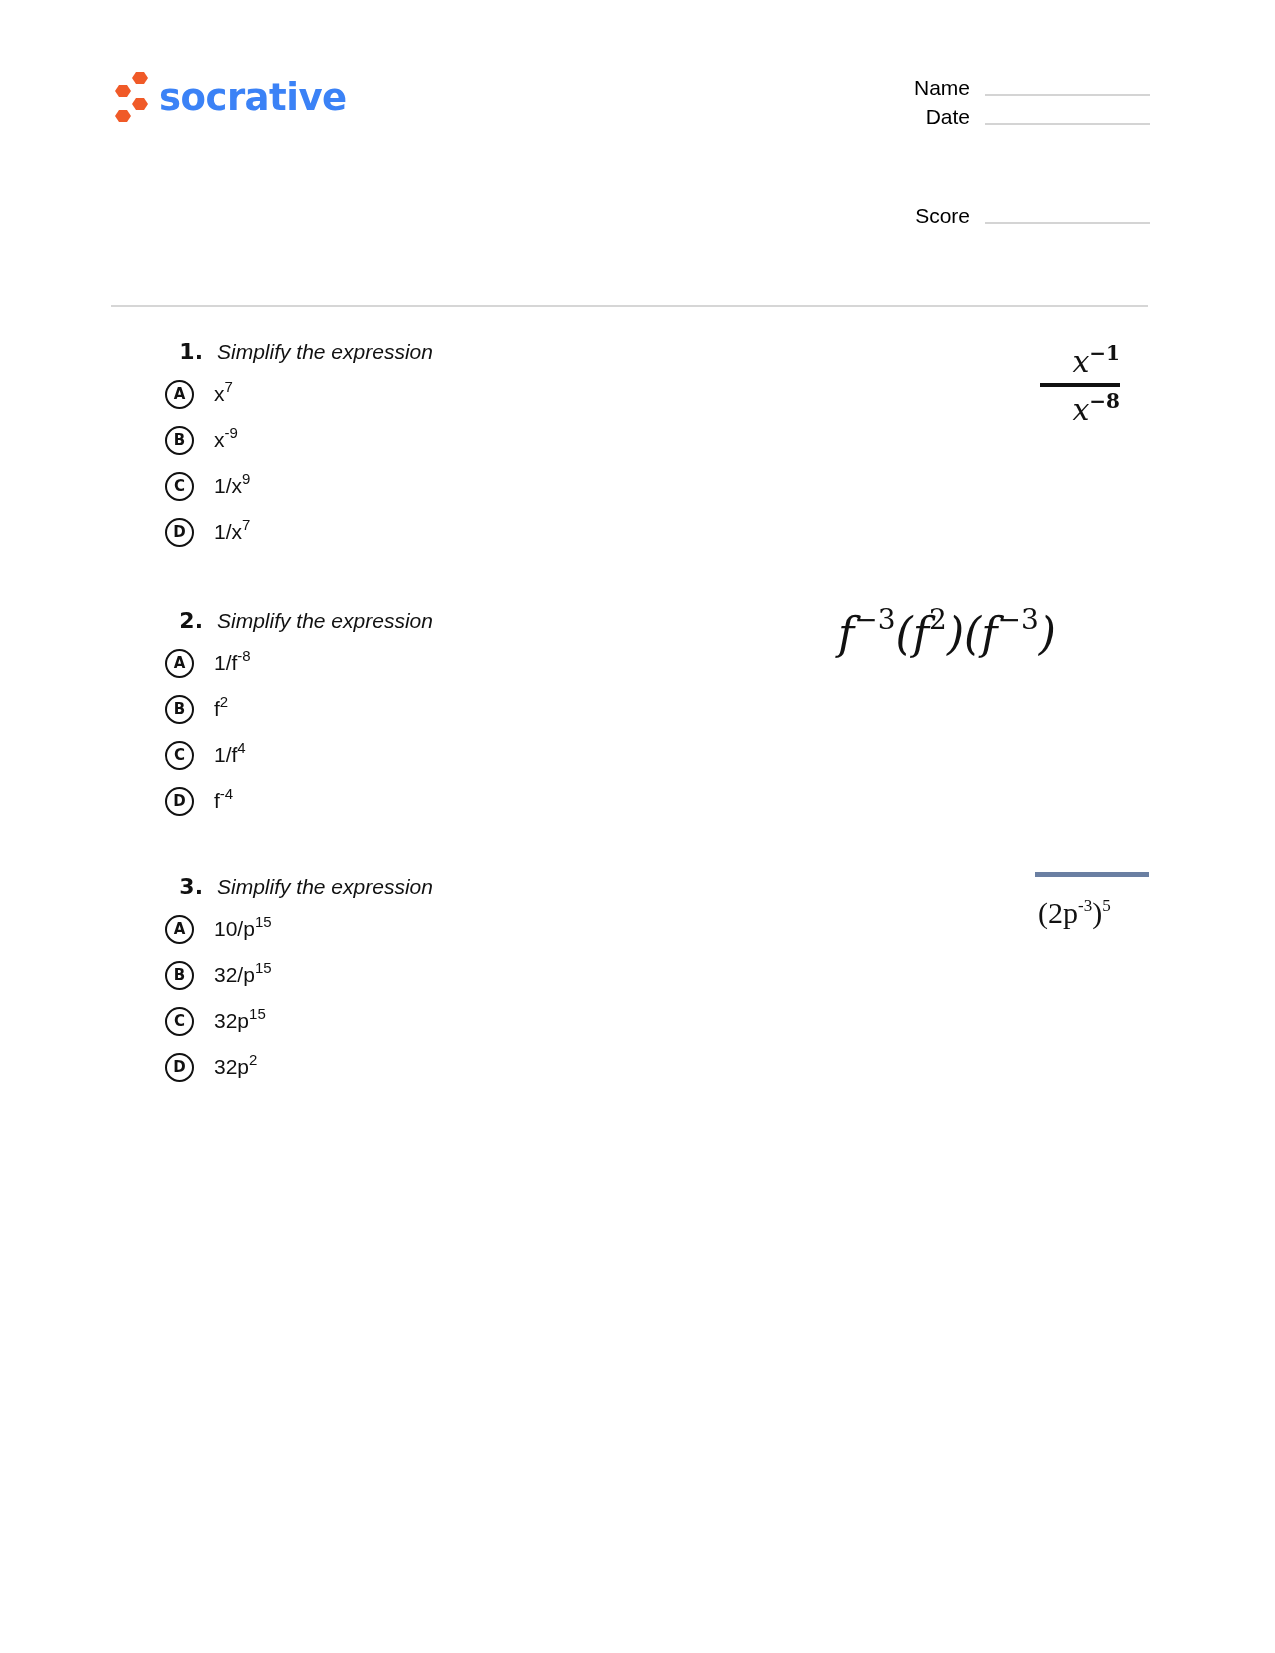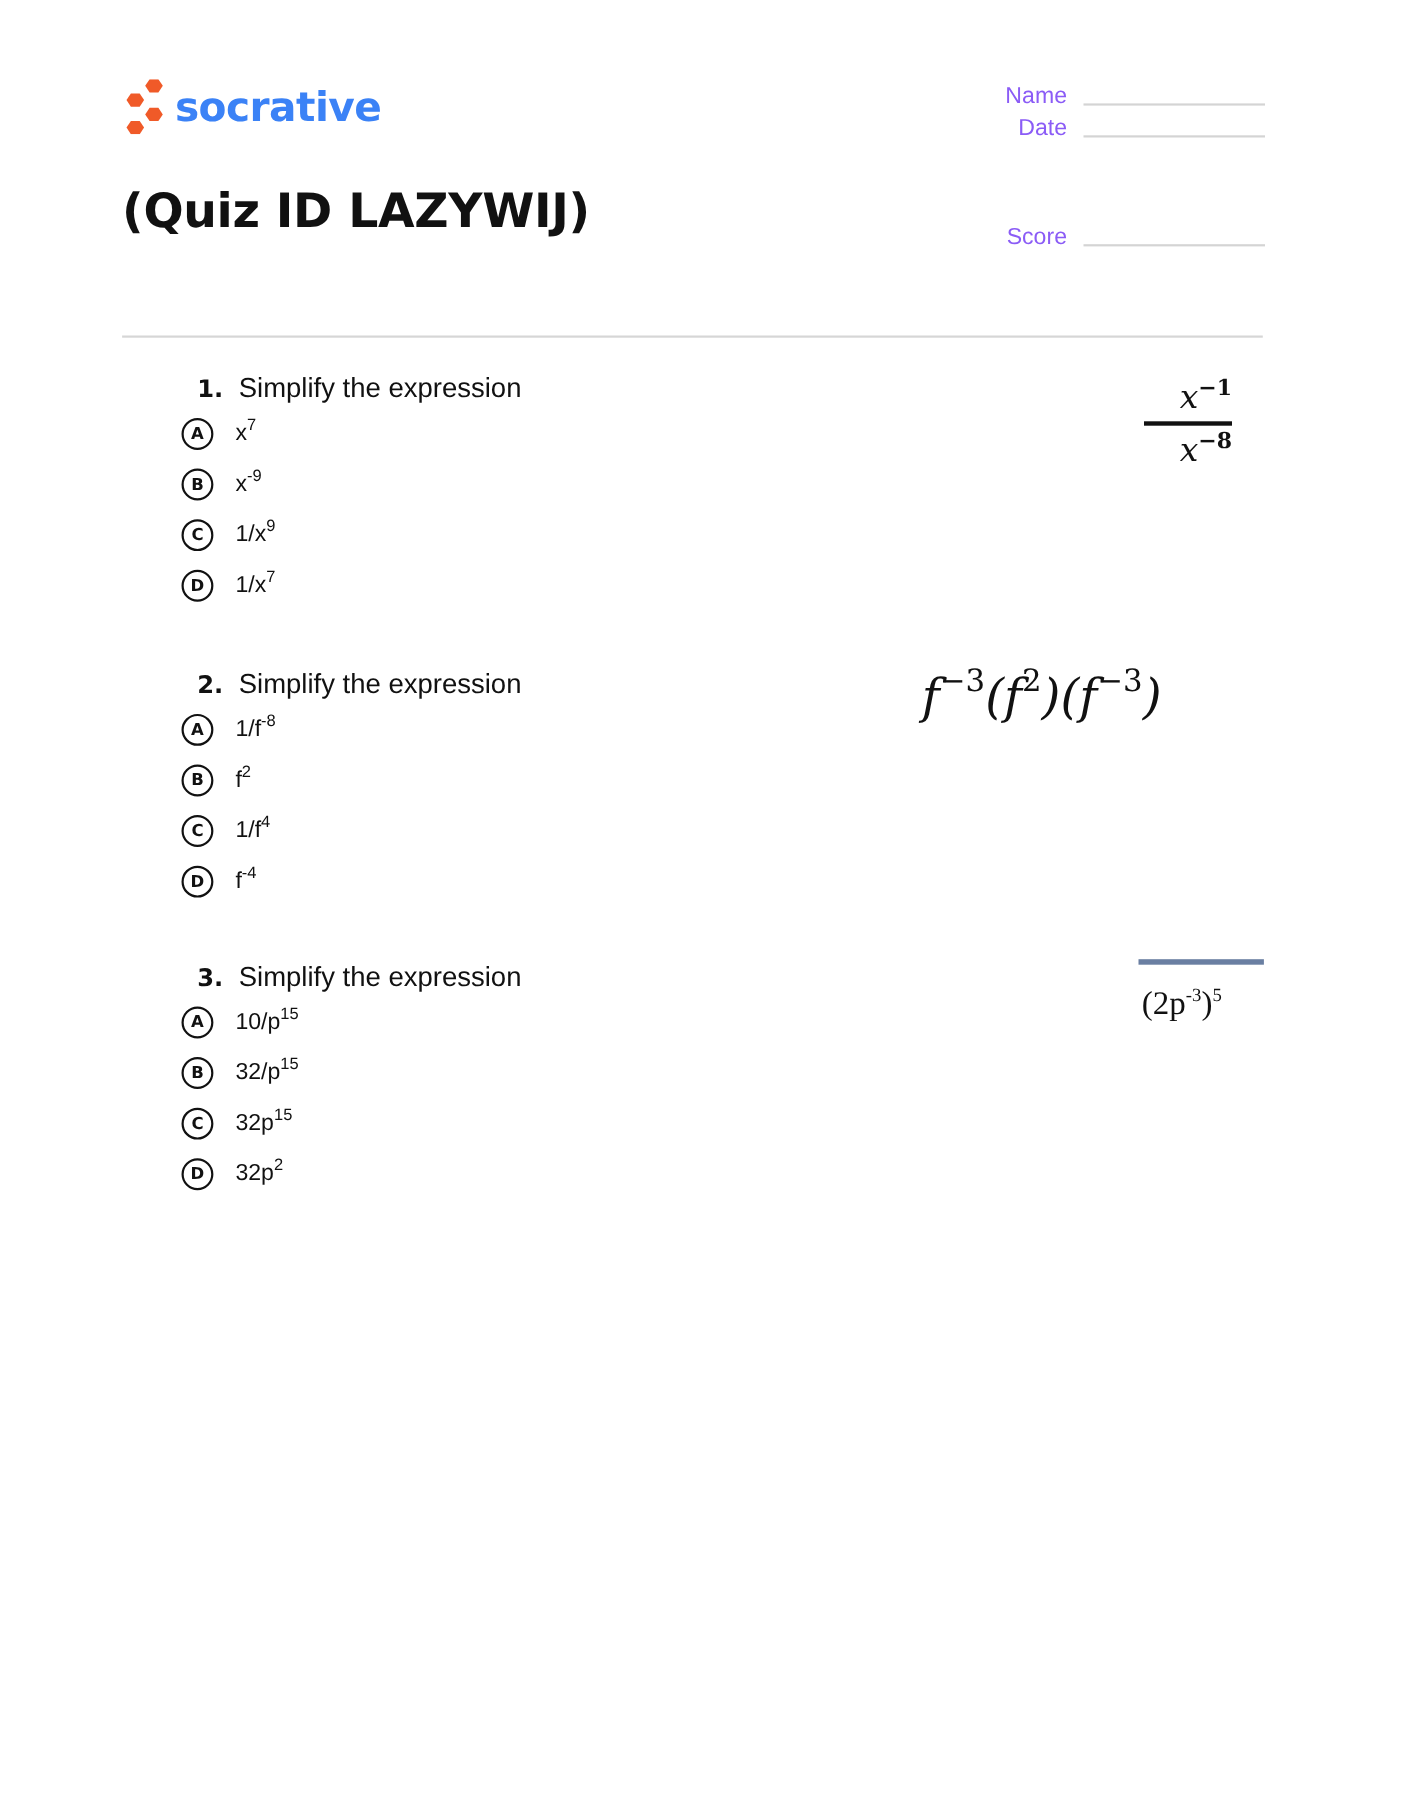--- a/index.html
+++ b/index.html
@@ -7,29 +7,29 @@
          font-family: "Liberation Sans", "DejaVu Sans", sans-serif; color: #111; }
 
   .logo { position: absolute; left: 111px; top: 72px; display: flex; align-items: center; }
   .logo svg { width: 38px; height: 50px; }
   .logo-text { font-family: "DejaVu Sans", sans-serif; font-size: 37px; font-weight: bold; letter-spacing: -0.5px; margin-left: 10px; color: #3b82f6; }
 
   .title { position: absolute; left: 111px; top: 163px; width: 720px; font-family: "DejaVu Sans", sans-serif; font-weight: bold; font-size: 43px; line-height: 58px; color: #111; letter-spacing: -0.3px; }
 
   .fields { position: absolute; left: 880px; top: 76px; width: 270px; }
   .field { position: absolute; left: 0; display: flex; align-items: flex-end; }
-  .field-label { width: 90px; text-align: right; font-size: 21px; color: #8b5cf6; }
+  .field-label { width: 90px; text-align: right; font-size: 21px; color: #000000; }
   .field-line { width: 165px; height: 0; border-bottom: 2px solid #d4d4d4; margin-left: 15px; margin-bottom: 4px; }
 
   .divider { position: absolute; left: 111px; top: 305px; width: 1037px; height: 0; border-top: 2px solid #d6d6d6; }
 
   .question { position: absolute; left: 163px; width: 600px; }
   .q-head { display: flex; align-items: baseline; height: 32px; }
   .q-num { width: 40px; text-align: right; font-family: "DejaVu Sans", sans-serif; font-weight: bold; font-size: 22px; }
-  .q-text { margin-left: 14px; font-size: 25px; }
+  .q-text { margin-left: 14px; font-size: 21px; font-style: italic; }
   .option { display: flex; align-items: center; height: 46px; }
   .bubble { width: 29px; height: 29px; border: 2px solid #111; border-radius: 50%; box-sizing: border-box;
             display: flex; align-items: center; justify-content: center;
             font-family: "DejaVu Sans", sans-serif; font-weight: bold; font-size: 15px; margin-left: 2px; }
   .opt-text { margin-left: 20px; font-size: 21px; }
   .opt-text sup { font-size: 15px; vertical-align: 9px; line-height: 0; }
 
   .expr { position: absolute; font-family: "DejaVu Serif", "Liberation Serif", serif; color: #111; }
   .expr1 { left: 1040px; top: 345px; width: 80px; text-align: right; }
   .frac-num, .frac-den { font-style: italic; font-size: 30px; line-height: 34px; }
@@ -49,21 +49,20 @@
   <svg viewBox="0 0 38 50">
     <polygon points="21,6 25,0 33,0 37,6 33,12 25,12" fill="#f05a28"></polygon>
     <polygon points="4,19 8,13 16,13 20,19 16,25 8,25" fill="#f05a28"></polygon>
     <polygon points="21,32 25,26 33,26 37,32 33,38 25,38" fill="#f05a28"></polygon>
     <polygon points="4,44 8,38 16,38 20,44 16,50 8,50" fill="#f05a28"></polygon>
   </svg>
   <span class="logo-text">socrative</span>
 </div>
 
 <div class="title">
-  <div>(Quiz ID LAZYWIJ)</div>
 </div>
 
 <div class="fields">
   <div class="field" style="top:0px;">
     <span class="field-label">Name</span>
     <span class="field-line"></span>
   </div>
   <div class="field" style="top:29px;">
     <span class="field-label">Date</span>
     <span class="field-line"></span>

